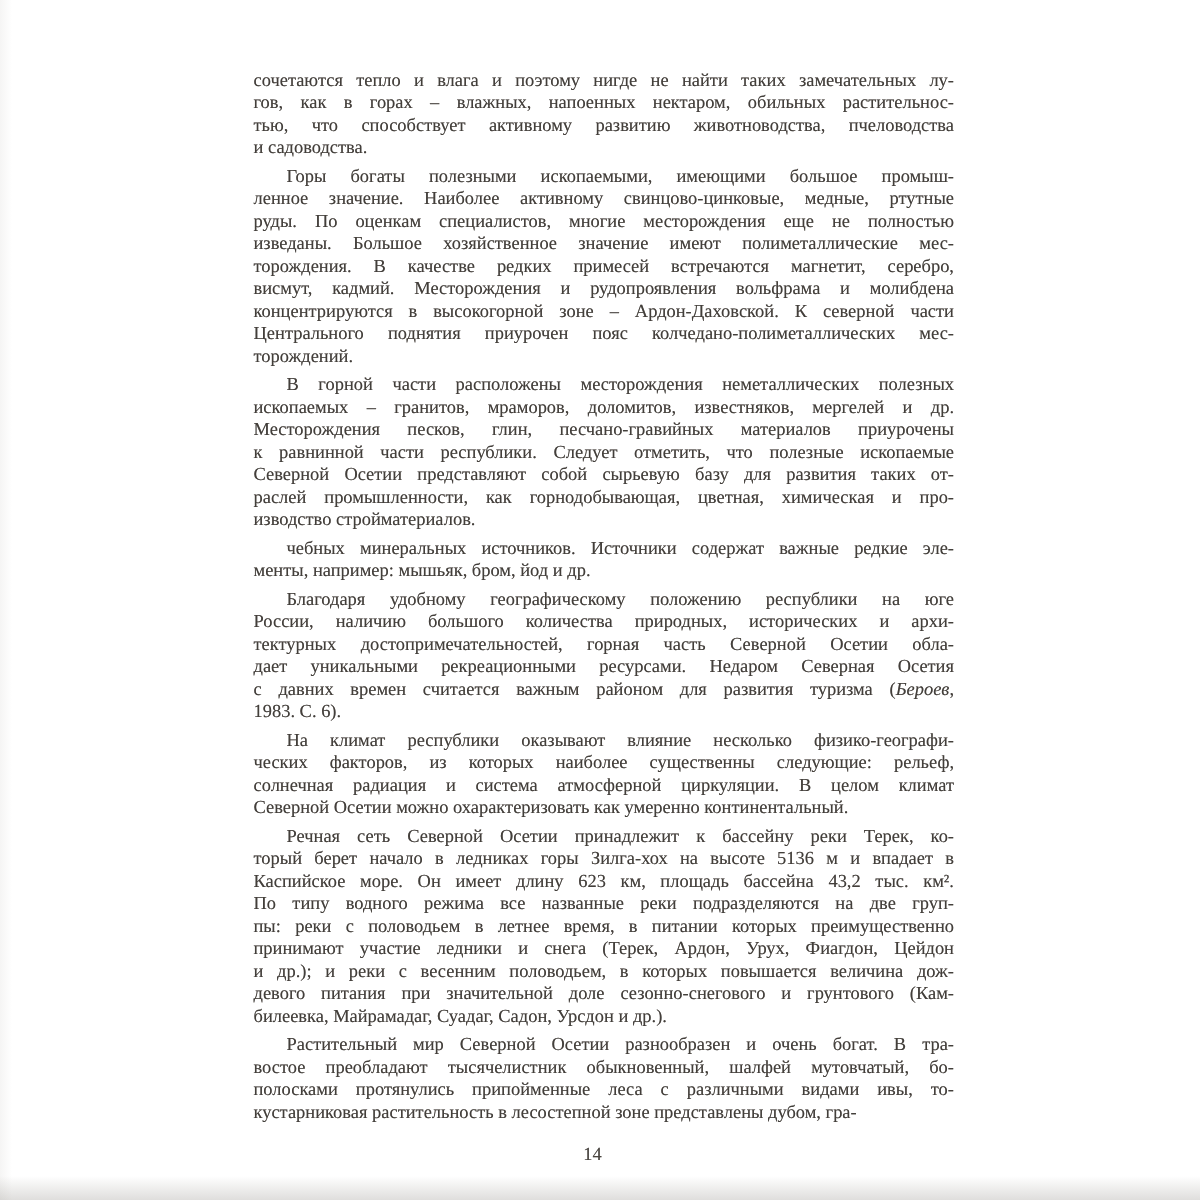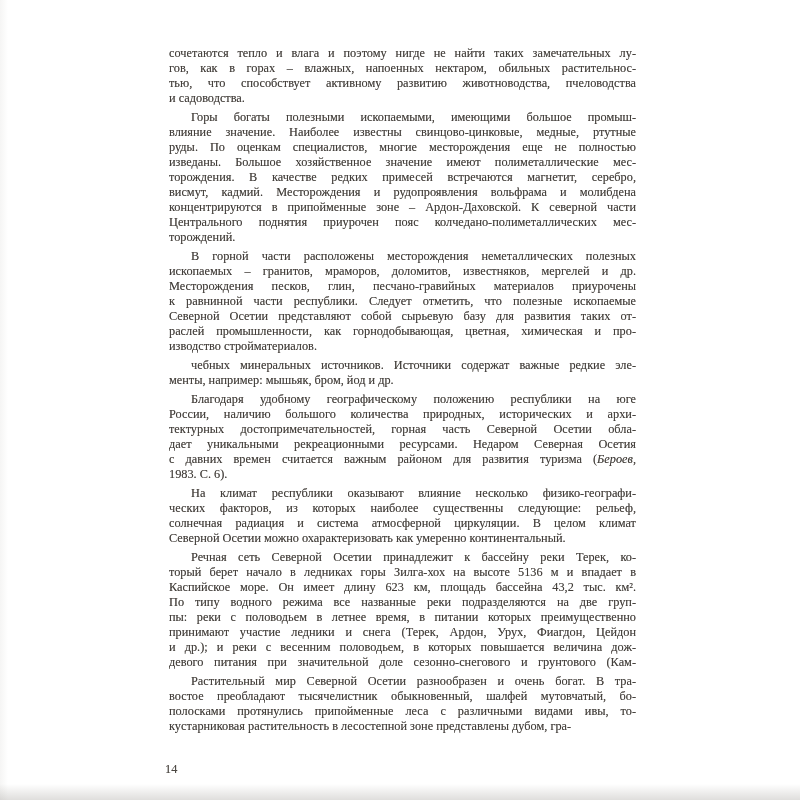--- a/index.html
+++ b/index.html
@@ -34,21 +34,21 @@
     text-align-last: justify;
   }
   .line.lastline { text-align-last: left; }
   .para.indented .line:first-child { text-indent: 22px; }
   .line i { font-style: italic; }
   .page-number {
     position: absolute;
     left: 165px;
     top: 762px;
     width: 460px;
-    text-align: left;
+    text-align: center;
     font-size: 12.3px;
     line-height: 15px;
     color: #4a4641;
     text-shadow: 0 0 0.4px rgba(80, 74, 70, 0.5);
   }
   .scan-shadow-bottom {
     position: absolute;
     left: 0;
     right: 0;
     bottom: 0;
@@ -72,26 +72,26 @@
 <div class="scan-page">
   <div class="text-column" id="text-column">
       <div class="para">
         <div class="line">сочетаются тепло и влага и поэтому нигде не найти таких замечательных лу-</div>
         <div class="line">гов, как в горах – влажных, напоенных нектаром, обильных растительнос-</div>
         <div class="line">тью, что способствует активному развитию животноводства, пчеловодства</div>
         <div class="line lastline">и садоводства.</div>
       </div>
       <div class="para indented">
         <div class="line">Горы богаты полезными ископаемыми, имеющими большое промыш-</div>
-        <div class="line">влияние значение. Наиболее известны свинцово-цинковые, медные, ртутные</div>
+        <div class="line">ленное значение. Наиболее активному свинцово-цинковые, медные, ртутные</div>
         <div class="line">руды. По оценкам специалистов, многие месторождения еще не полностью</div>
         <div class="line">изведаны. Большое хозяйственное значение имеют полиметаллические мес-</div>
         <div class="line">торождения. В качестве редких примесей встречаются магнетит, серебро,</div>
         <div class="line">висмут, кадмий. Месторождения и рудопроявления вольфрама и молибдена</div>
-        <div class="line">концентрируются в припойменные зоне – Ардон-Даховской. К северной части</div>
+        <div class="line">концентрируются в высокогорной зоне – Ардон-Даховской. К северной части</div>
         <div class="line">Центрального поднятия приурочен пояс колчедано-полиметаллических мес-</div>
         <div class="line lastline">торождений.</div>
       </div>
       <div class="para indented">
         <div class="line">В горной части расположены месторождения неметаллических полезных</div>
         <div class="line">ископаемых – гранитов, мраморов, доломитов, известняков, мергелей и др.</div>
         <div class="line">Месторождения песков, глин, песчано-гравийных материалов приурочены</div>
         <div class="line">к равнинной части республики. Следует отметить, что полезные ископаемые</div>
         <div class="line">Северной Осетии представляют собой сырьевую базу для развития таких от-</div>
         <div class="line">раслей промышленности, как горнодобывающая, цветная, химическая и про-</div>
@@ -117,20 +117,21 @@
       </div>
       <div class="para indented">
         <div class="line">Речная сеть Северной Осетии принадлежит к бассейну реки Терек, ко-</div>
         <div class="line">торый берет начало в ледниках горы Зилга-хох на высоте 5136 м и впадает в</div>
         <div class="line">Каспийское море. Он имеет длину 623 км, площадь бассейна 43,2 тыс. км².</div>
         <div class="line">По типу водного режима все названные реки подразделяются на две груп-</div>
         <div class="line">пы: реки с половодьем в летнее время, в питании которых преимущественно</div>
         <div class="line">принимают участие ледники и снега (Терек, Ардон, Урух, Фиагдон, Цейдон</div>
         <div class="line">и др.); и реки с весенним половодьем, в которых повышается величина дож-</div>
         <div class="line">девого питания при значительной доле сезонно-снегового и грунтового (Кам-</div>
+        <div class="line lastline">билеевка, Майрамадаг, Суадаг, Садон, Урсдон и др.).</div>
       </div>
       <div class="para indented">
         <div class="line">Растительный мир Северной Осетии разнообразен и очень богат. В тра-</div>
         <div class="line">востое преобладают тысячелистник обыкновенный, шалфей мутовчатый, бо-</div>
         <div class="line">полосками протянулись припойменные леса с различными видами ивы, то-</div>
         <div class="line lastline">кустарниковая растительность в лесостепной зоне представлены дубом, гра-</div>
       </div>
     </div>
   <div class="page-number">14</div>
   <div class="scan-shadow-left"></div>

